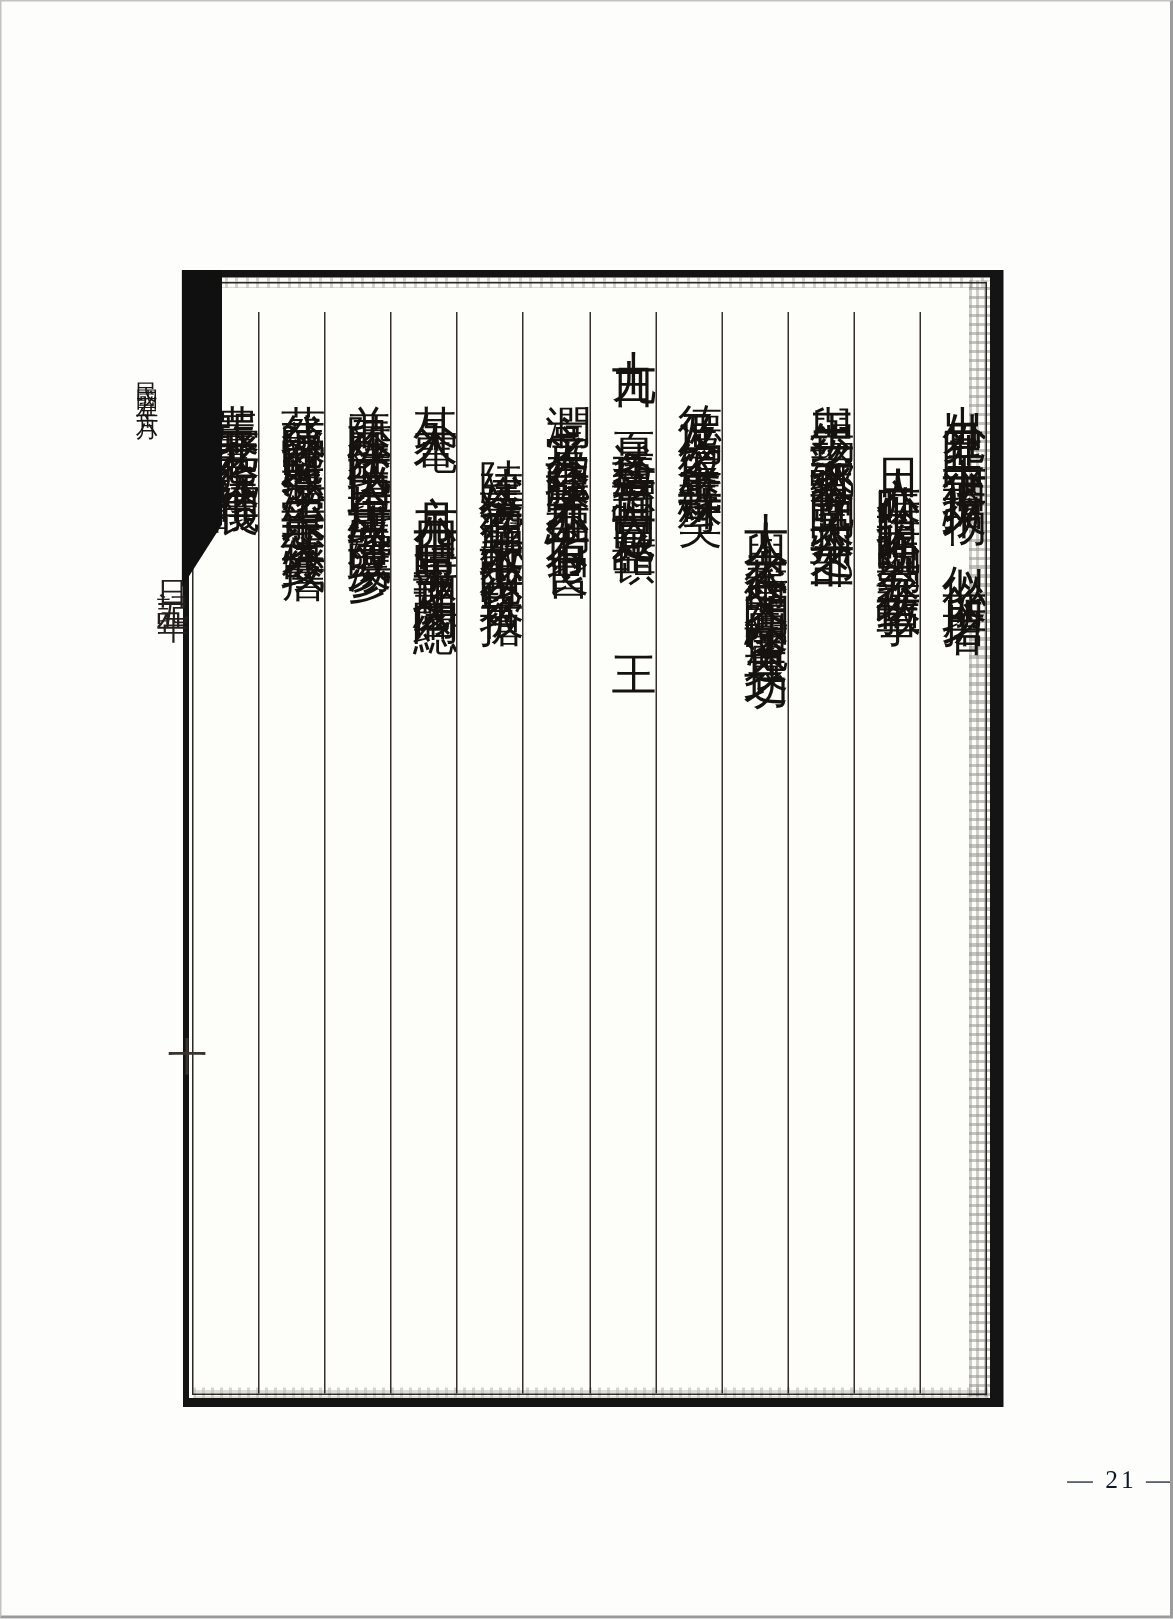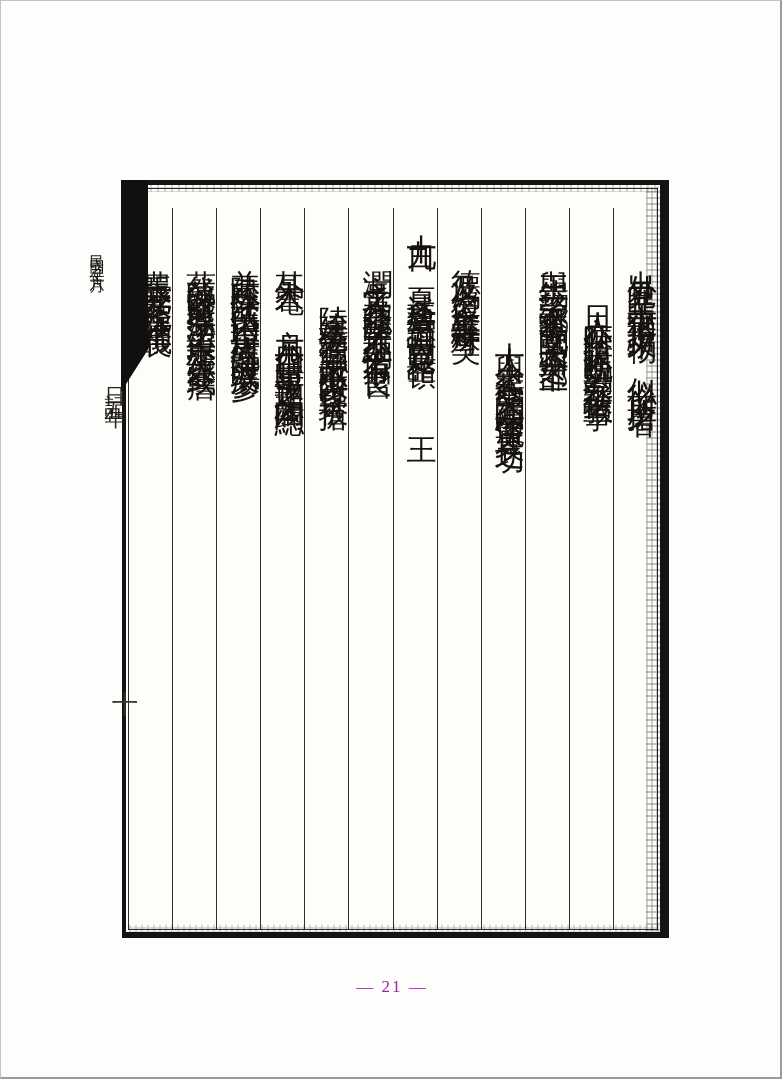--- a/index.html
+++ b/index.html
@@ -65,21 +65,21 @@
     position:absolute;left:100px;top:370px;
     writing-mode:vertical-rl;text-orientation:upright;
     font-size:21px;letter-spacing:7px;color:#241f1c;
   }
   .collation-mark{
     position:absolute;left:111px;top:686px;
     font-size:26px;color:#3a342f;
   }
   .page-number{
     position:absolute;left:0;top:976px;width:782px;
-    text-align:center;font-size:17px;letter-spacing:2px;color:#a21caf;
+    text-align:right;font-size:17px;letter-spacing:2px;color:#0f172a;
   }
   
   .noise{position:absolute;pointer-events:none;}
   .noise-right{
     left:645px;top:186px;width:15px;height:744px;opacity:.45;
     background:
       repeating-linear-gradient(0deg, rgba(25,20,15,.55) 0 2px, transparent 2px 6px),
       repeating-linear-gradient(90deg, rgba(25,20,15,.45) 0 2px, transparent 2px 5px);
   }
   .noise-top{

